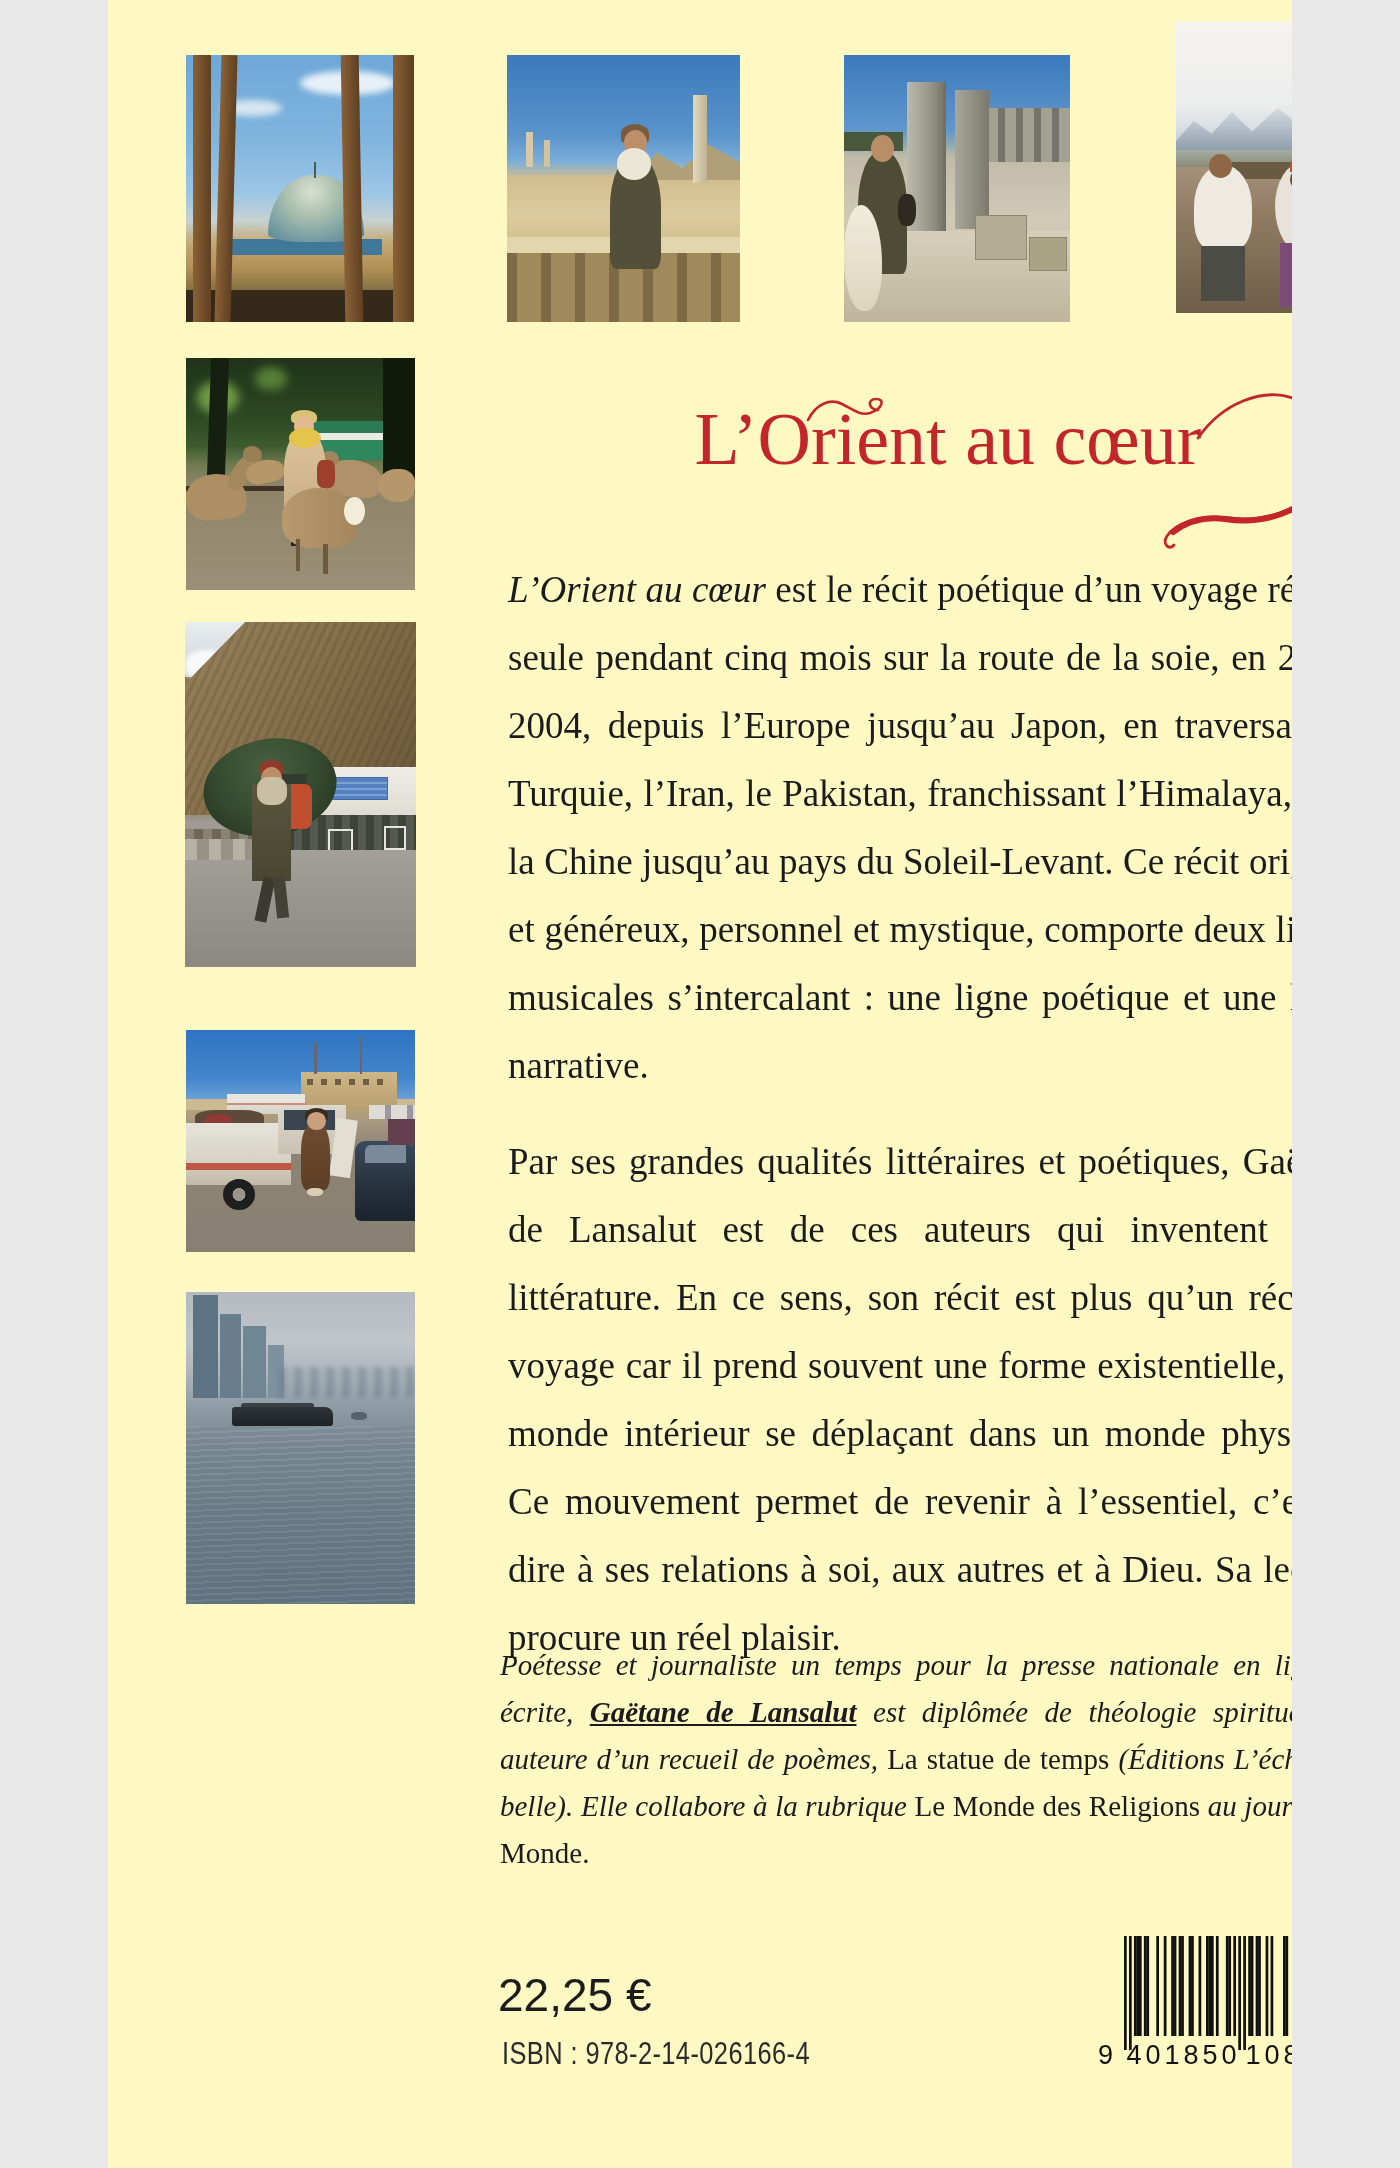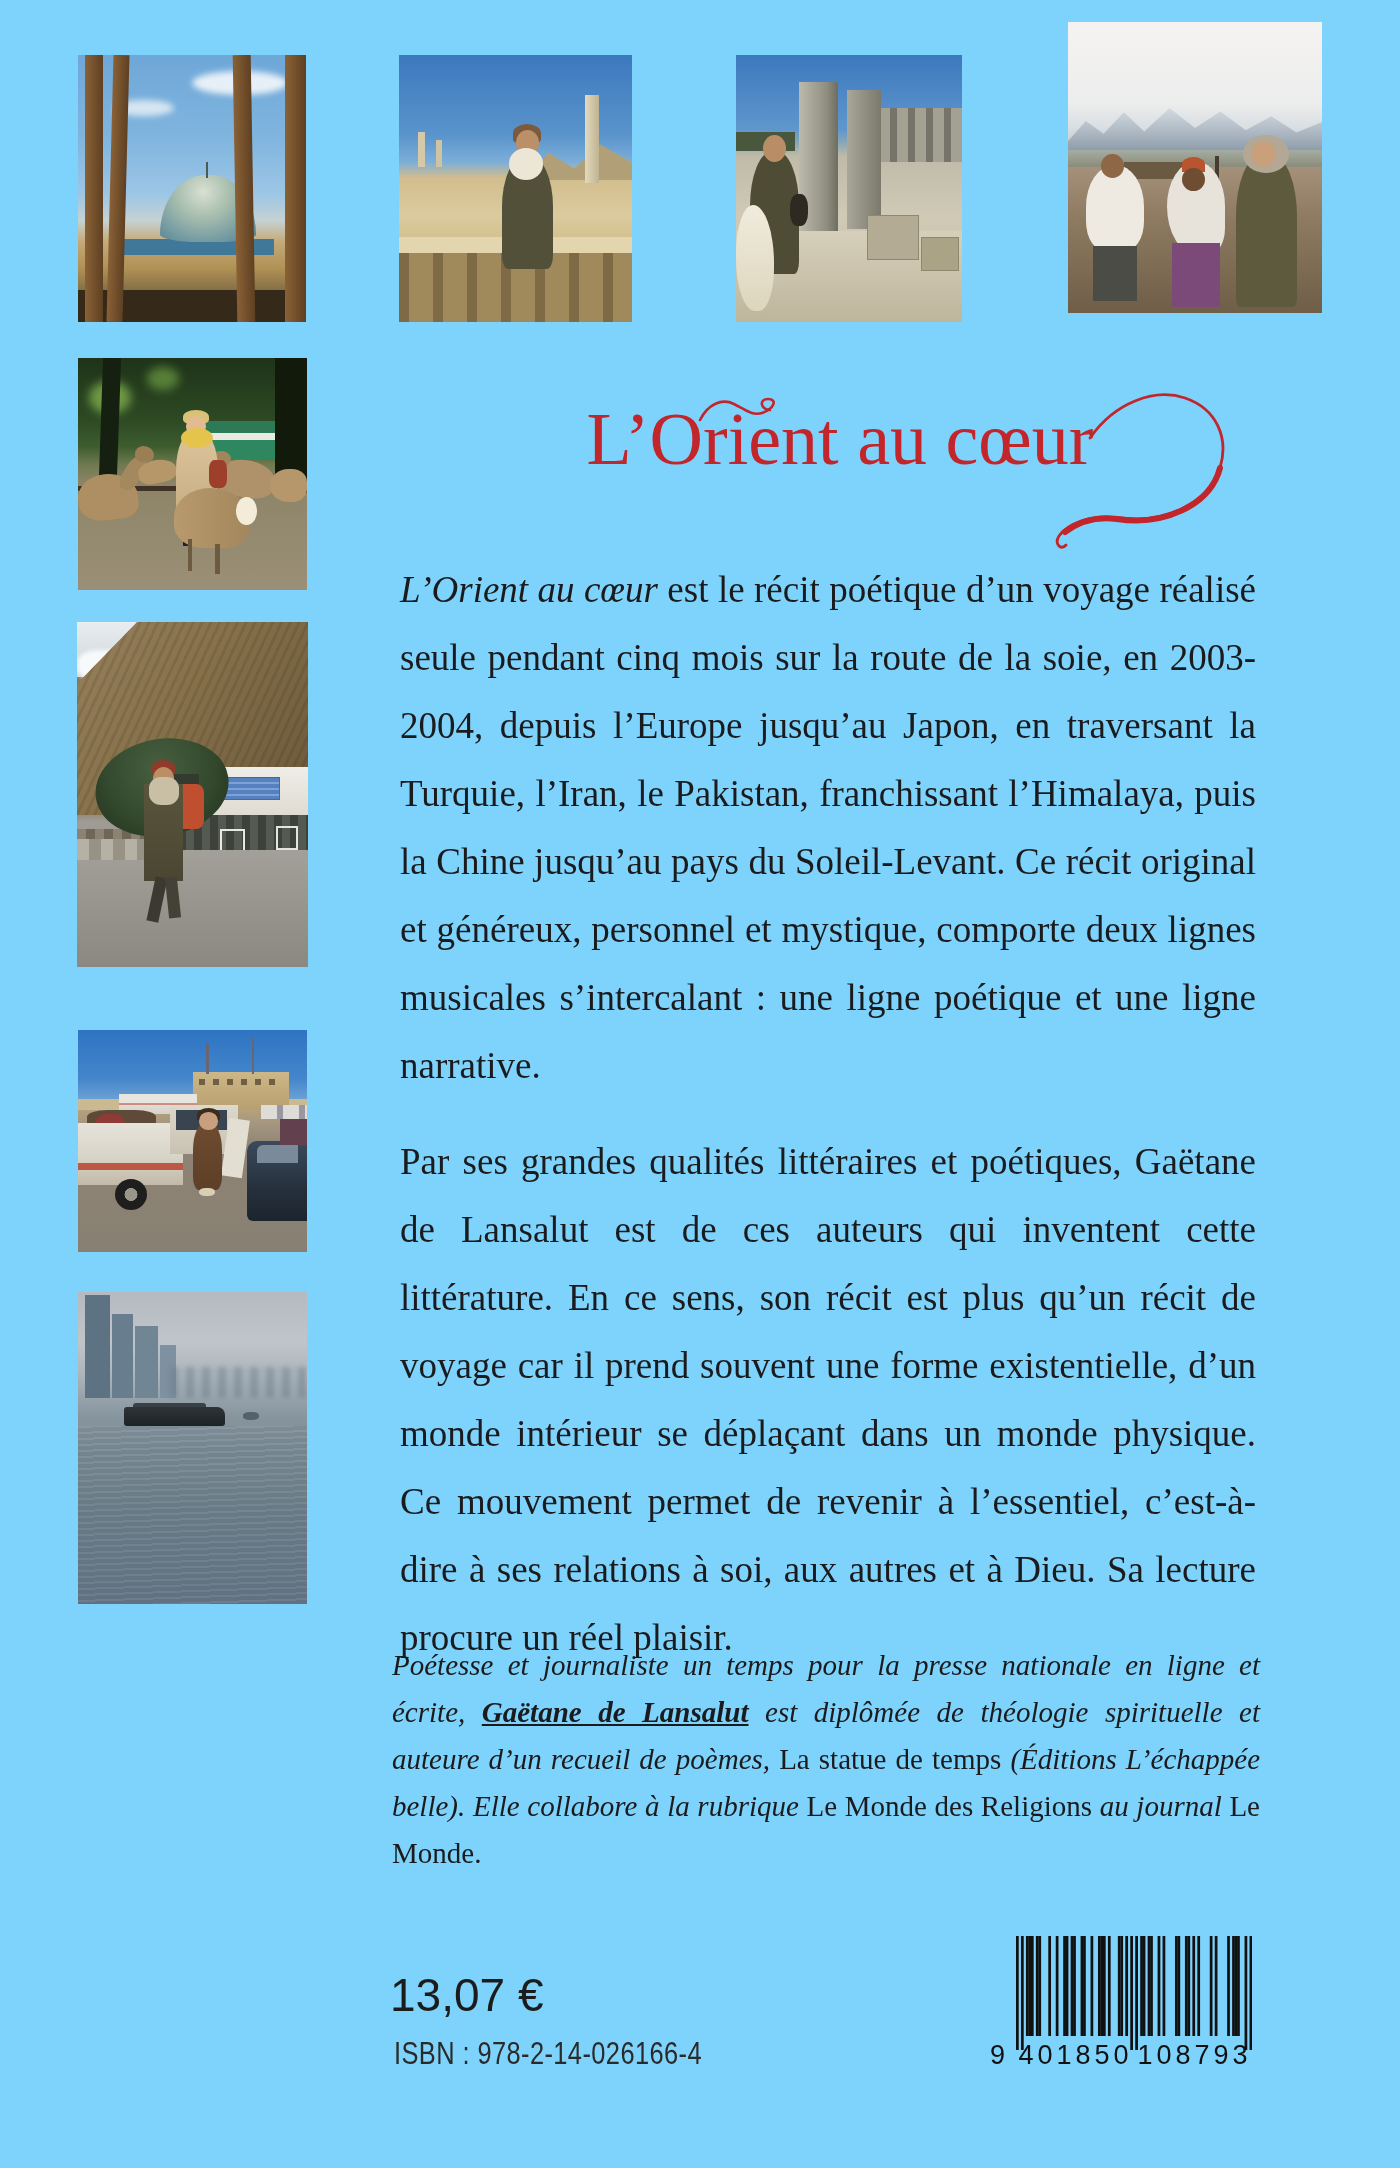--- a/index.html
+++ b/index.html
@@ -1,16 +1,16 @@
 <!DOCTYPE html>
 <html><head>
 <meta charset="utf-8">
 <style>
   html,body{margin:0;padding:0;background:#e8e8e8;}
-  .cover{position:relative;width:1400px;height:2168px;background:#7dd3fc;margin:0 auto;
+  .cover{position:relative;width:1184px;height:2168px;background:#fef9c3;margin:0 auto;
          font-family:"Liberation Serif",serif;overflow:hidden;}
   .photo{position:absolute;overflow:hidden;}
   .photo > div{position:absolute;}
 
   
   .p1{left:78px;top:55px;width:228px;height:267px;
       background:linear-gradient(180deg,#6ea7d8 0%,#7fb4de 30%,#9cc6e6 52%,#c6d2d2 62%,#c4aa78 70%,#b09155 80%,#7a6742 90%,#4b3d28 100%);}
   .p1-cloud1{left:50%;top:6%;width:42%;height:9%;background:#f4f8fb;border-radius:50%;opacity:.9;filter:blur(3px);}
   .p1-cloud2{left:16%;top:17%;width:26%;height:6%;background:#eef4f8;border-radius:50%;opacity:.8;filter:blur(3px);}
   .p1-dome{left:36%;top:45%;width:42%;height:25%;border-radius:50% 50% 42% 42%/95% 95% 12% 12%;
@@ -362,21 +362,21 @@
     <path d="M175,82 C165,120 118,140 72,133 C50,130 32,137 20,146" fill="none" stroke="#c2262b" stroke-width="6" stroke-linecap="round"></path>
   </svg>
 
   <div class="synopsis">
     <p><span class="seg-i">L’Orient au cœur</span><span class="seg-r"> est le récit poétique d’un voyage réalisé seule pendant cinq mois sur la route de la soie, en 2003-2004, depuis l’Europe jusqu’au Japon, en traversant la Turquie, l’Iran, le Pakistan, franchissant l’Himalaya, puis la Chine jusqu’au pays du Soleil-Levant. Ce récit original et généreux, personnel et mystique, comporte deux lignes musicales s’intercalant : une ligne poétique et une ligne narrative.</span></p>
     <p><span class="seg-r">Par ses grandes qualités littéraires et poétiques, Gaëtane de Lansalut est de ces auteurs qui inventent cette littérature. En ce sens, son récit est plus qu’un récit de voyage car il prend souvent une forme existentielle, d’un monde intérieur se déplaçant dans un monde physique. Ce mouvement permet de revenir à l’essentiel, c’est-à-dire à ses relations à soi, aux autres et à Dieu. Sa lecture procure un réel plaisir.</span></p>
   </div>
 
   <p class="bio"><span class="seg-i">Poétesse et journaliste un temps pour la presse nationale en ligne et écrite, </span><span class="seg-bi">Gaëtane de Lansalut</span><span class="seg-i"> est diplômée de théologie spirituelle et auteure d’un recueil de poèmes, </span><span class="seg-r">La statue de temps</span><span class="seg-i"> (Éditions L’échappée belle). Elle collabore à la rubrique </span><span class="seg-r">Le Monde des Religions</span><span class="seg-i"> au journal </span><span class="seg-r">Le Monde.</span></p>
 
-  <div class="price">13,07 €</div>
+  <div class="price">22,25 €</div>
   <div class="isbn">ISBN : 978-2-14-026166-4</div>
 
   <div class="barcode">
     <svg id="barcode-svg" width="236" height="114">
         <rect x="0.00" y="0" width="2.73" height="114" fill="#111"></rect>
         <rect x="4.97" y="0" width="2.73" height="114" fill="#111"></rect>
         <rect x="9.94" y="0" width="2.73" height="100" fill="#111"></rect>
         <rect x="12.42" y="0" width="2.73" height="100" fill="#111"></rect>
         <rect x="14.91" y="0" width="2.73" height="100" fill="#111"></rect>
         <rect x="19.87" y="0" width="2.73" height="100" fill="#111"></rect>

